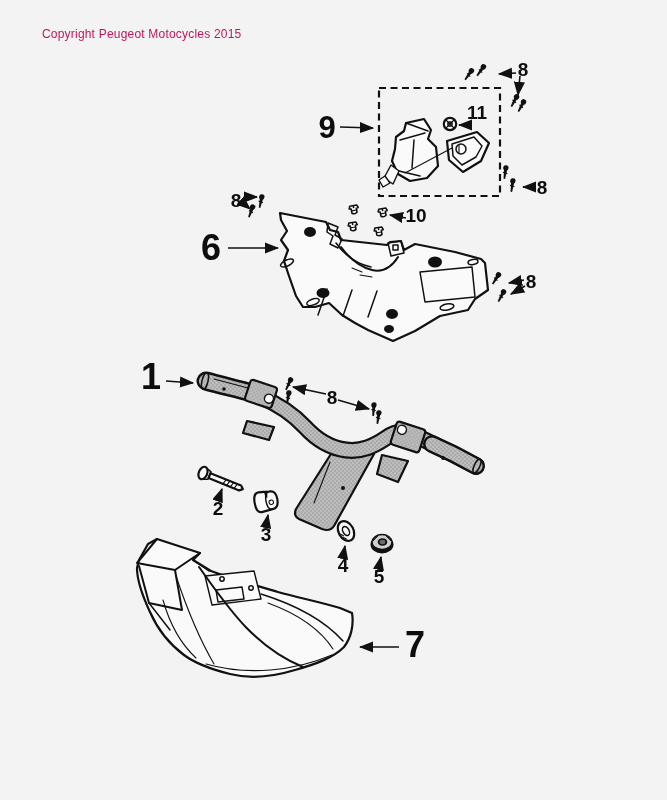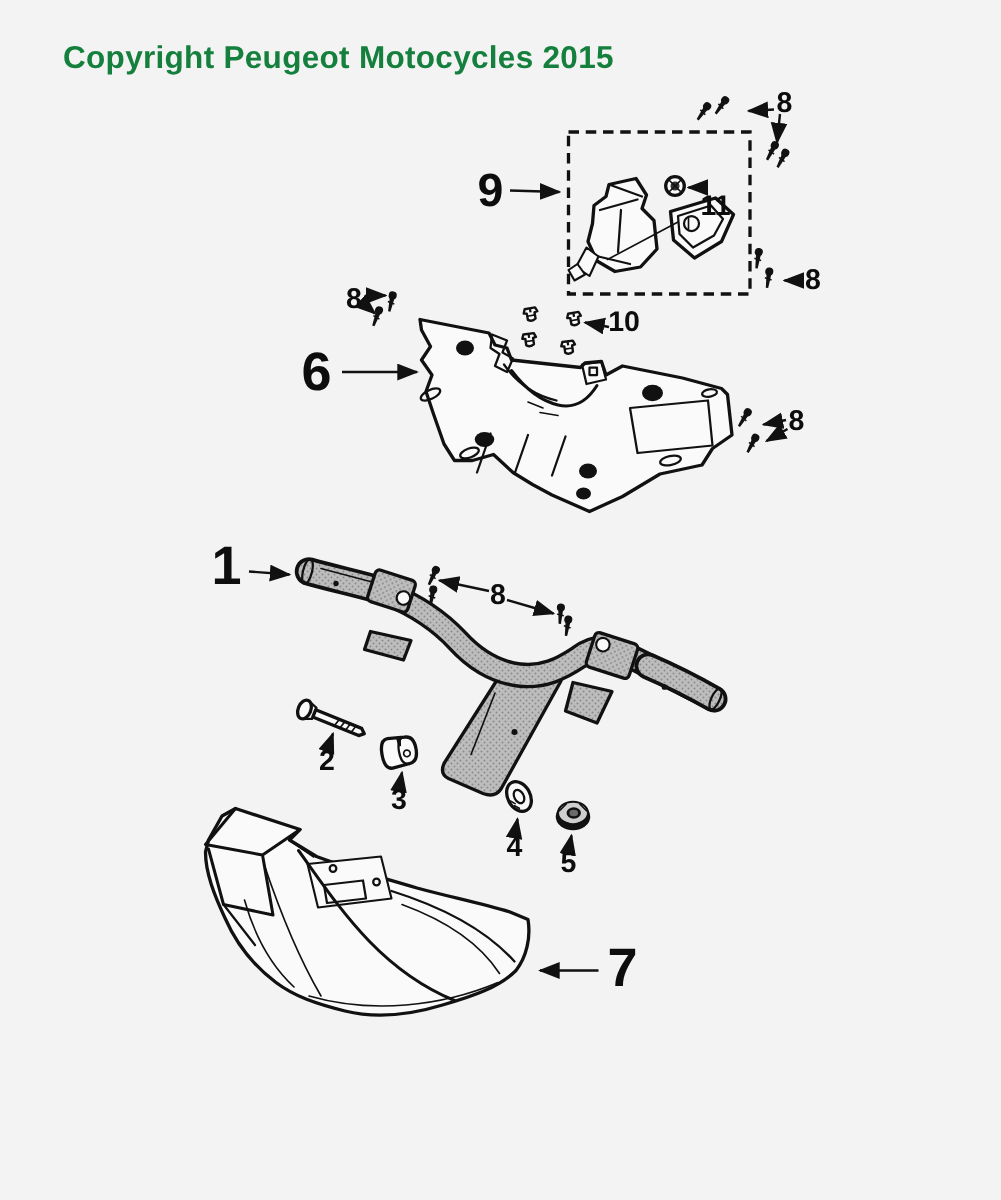--- a/index.html
+++ b/index.html
@@ -5,21 +5,21 @@
   html,body{margin:0;padding:0;}
   body{
     width:667px;height:800px;position:relative;overflow:hidden;
     background:var(--background,#f3f3f3);
     font-family:"Liberation Sans",sans-serif;
   }
   #stage{position:absolute;inset:0;}
   svg{position:absolute;left:0;top:0;}
   .copyright{
     position:absolute;left:42px;top:27px;
-    font-size:21px;font-weight:bold;color:#15803d;letter-spacing:.2px;
+    font-size:12px;font-weight:normal;color:#be185d;letter-spacing:.2px;
   }
   .callout{
     position:absolute;transform:translate(-50%,-50%);
     font-weight:bold;color:#0d0d0d;line-height:1;
   }
   .lg{font-size:36px;}
   .md{font-size:31px;}
   .sm{font-size:19px;}
   
   .ln{fill:none;stroke:var(--line,#111);stroke-width:2;stroke-linejoin:round;stroke-linecap:round;}
@@ -281,15 +281,15 @@
 <div class="callout sm" style="left:379px;top:576px">5</div>
 <div class="callout lg" style="left:211px;top:248px">6</div>
 <div class="callout lg" style="left:415px;top:645px">7</div>
 <div class="callout md" style="left:327px;top:127px">9</div>
 <div class="callout sm" style="left:523px;top:69px">8</div>
 <div class="callout sm" style="left:542px;top:187px">8</div>
 <div class="callout sm" style="left:236px;top:200px">8</div>
 <div class="callout sm" style="left:531px;top:281px">8</div>
 <div class="callout sm" style="left:332px;top:397px">8</div>
 <div class="callout sm" style="left:416px;top:215px">10</div>
-<div class="callout sm" style="left:477px;top:138px">11</div>
+<div class="callout sm" style="left:477px;top:112px">11</div>
 
 </div>
 
 </body></html>

